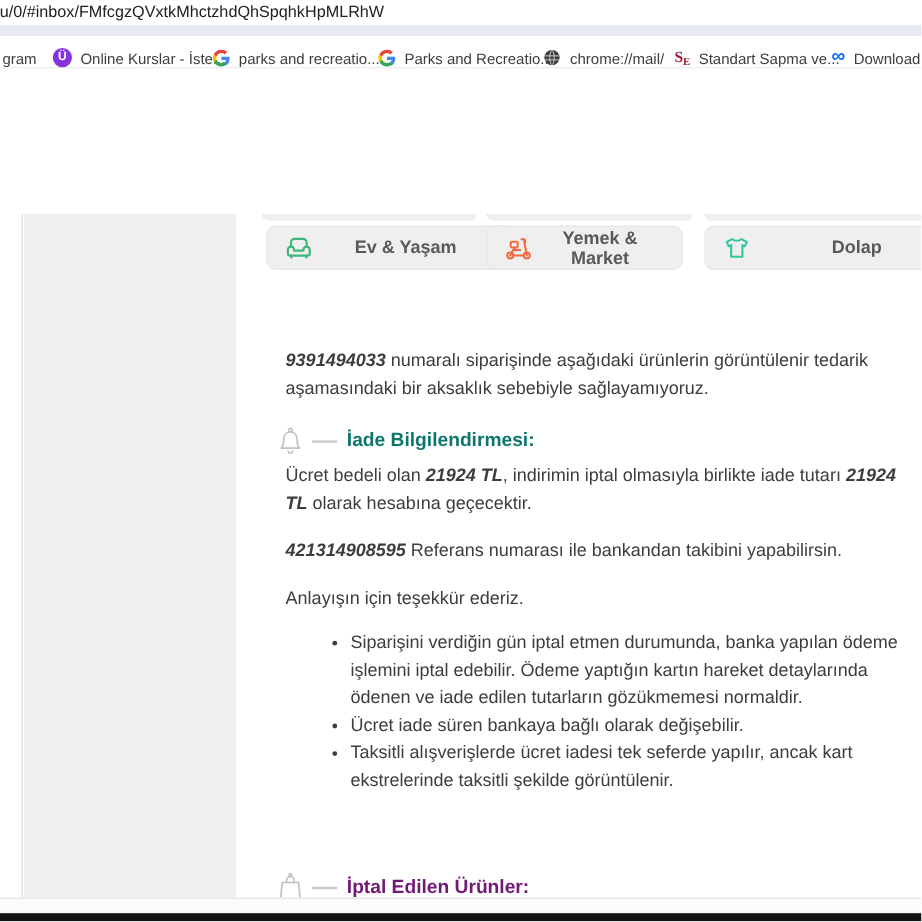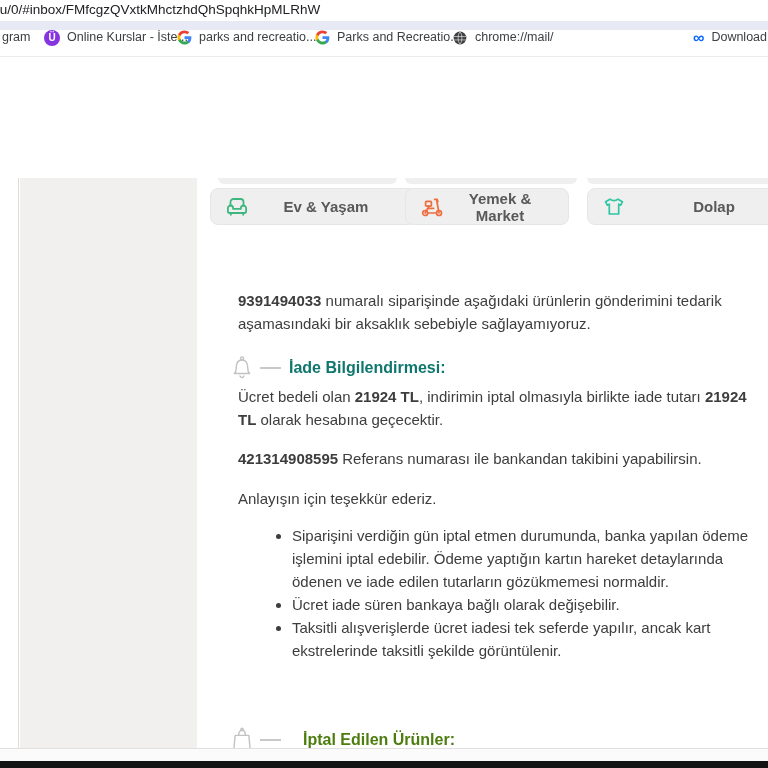--- a/index.html
+++ b/index.html
@@ -5,21 +5,21 @@
   html,body{margin:0;padding:0;background:#fff;}
   .screen{position:relative;width:768px;height:768px;overflow:hidden;
           font-family:"Liberation Sans", sans-serif;background:#fff;}
 
   
   .omnibox-row{position:absolute;left:0;top:0;width:768px;height:21px;background:#fff;}
   .url{position:absolute;left:-4px;top:2px;font-size:13.5px;color:#202124;white-space:nowrap;}
   .chrome-band{position:absolute;left:0;top:21px;width:768px;height:9px;background:#e7eaf5;}
   .bookmarks{position:absolute;left:0;top:30px;width:768px;height:26px;background:#fff;
              border-bottom:1px solid #ececec;}
-  .bm{position:absolute;top:0;height:26px;display:flex;align-items:flex-start;gap:7px;white-space:nowrap;}
+  .bm{position:absolute;top:0;height:26px;display:flex;align-items:flex-end;gap:7px;white-space:nowrap;}
   .bm-label{font-size:12.5px;color:#3c4043;}
   .bm0{left:2px}.bm1{left:44px}.bm2{left:177px}.bm3{left:315px}.bm4{left:452px}.bm5{left:562px}.bm6{left:693px}
   .udemy-circle{width:16px;height:16px;border-radius:50%;background:#8633e0;color:#fff;
       display:flex;align-items:center;justify-content:center;font-size:10px;font-weight:bold;line-height:1;}
   .se-wrap{font-family:"Liberation Serif",serif;font-weight:bold;color:#9b1c31;font-size:13px;line-height:1;}
   .se-wrap i{font-style:normal;font-size:9px;vertical-align:-2px;}
   .meta-glyph{color:#0866FF;font-weight:bold;font-size:16px;line-height:1;}
 
   
   .gmail-header{position:absolute;left:0;top:56px;width:768px;height:69px;background:#fff;}
@@ -40,24 +40,24 @@
   .gray-panel{position:absolute;left:20px;top:0;width:177px;height:570px;background:#f1f0ee;}
   .email-card{position:absolute;left:197px;top:0;width:571px;height:570px;background:#fff;overflow:hidden;}
 
   .remnant{position:absolute;top:0;height:6px;background:#efefef;border-radius:0 0 7px 7px;}
   .rm0{left:21px;width:179px}.rm1{left:208px;width:172px}.rm2{left:390px;width:250px}
 
   .chip{position:absolute;top:10px;height:37px;background:#efefef;border:1px solid #e6e6e6;
         border-radius:8px;display:flex;align-items:center;padding:0 13px;box-sizing:border-box;cursor:pointer;}
   .chip-icon{width:26px;height:26px;flex:0 0 auto;}
   .chip-label{flex:1;text-align:center;font-size:15px;font-weight:bold;color:#595959;}
-  .ch0{left:13px;width:206px}.ch1{left:208px;width:164px}.ch2{left:390px;width:228px}
+  .ch0{left:25px;width:206px}.ch1{left:208px;width:164px}.ch2{left:390px;width:228px}
 
   .para{position:absolute;left:41px;width:527px;font-size:15px;line-height:23px;color:#3d3d3d;}
-  .para .b{font-weight:bold;}
+  .para .b{font-weight:bold;font-style:italic;}
   .greet{top:69px}.p-order{top:111px}.p-refund{top:207px}.p-ref{top:269px}.p-thanks{top:309px}
 
   .section-head{position:absolute;left:33px;height:32px;display:flex;align-items:center;}
   .sh1{top:174px}.sh2{top:546px}
   .head-icon{width:24px;height:28px;color:#c2c2c2;flex:0 0 auto;}
   .head-dash{width:21px;height:2px;background:#c9c9c9;margin:0 8px 0 6px;}
   .head-title{font-size:16px;font-weight:bold;}
 
   .bullets{position:absolute;left:78px;top:346px;width:478px;margin:0;padding:0 0 0 17px;
            font-size:15px;line-height:23px;color:#3d3d3d;}
@@ -111,20 +111,24 @@
       <span class="bm-label">Parks and Recreatio...</span>
     </div>
     <div class="bm bm4">
       <span>
         <svg viewBox="0 0 20 20" width="16" height="16">
             <circle cx="10" cy="10" r="8" fill="#3f4042"></circle>
             <path d="M10 2.5c3.1 2.2 3.1 12.8 0 15M10 2.5c-3.1 2.2-3.1 12.8 0 15M2.4 8.2h15.2M2.4 12.4h15.2" stroke="#fff" stroke-width="0.9" fill="none" opacity="0.8"></path>
           </svg>
       </span>
       <span class="bm-label">chrome://mail/</span>
+    </div>
+    <div class="bm bm5">
+      <span class="se-wrap">S<i>E</i></span>
+      <span class="bm-label">Standart Sapma ve...</span>
     </div>
     <div class="bm bm6">
       <span class="meta-glyph">∞</span>
       <span class="bm-label">Download L</span>
     </div>
   </div>
 
 
   <div class="toolbar">
     <span class="tb-btn tb0">
@@ -209,21 +213,21 @@
       <div class="chip ch2">
         <span class="chip-icon" style="color: rgb(47, 198, 163);">
           <svg viewBox="0 0 26 26" width="26" height="26" fill="none" stroke="currentColor" stroke-width="1.7" stroke-linecap="round" stroke-linejoin="round">
             <path d="M9 5.2L4.6 7.8l1.7 3.4 2-1V20h9.4v-9.8l2 1 1.7-3.4L17 5.2c-1.2 1-2.4 1.5-4 1.5s-2.8-.5-4-1.5z"></path>
           </svg>
         </span>
         <span class="chip-label">Dolap</span>
       </div>
 
 
-      <div class="para p-order"><span class="b">9391494033</span><span> numaralı siparişinde aşağıdaki ürünlerin gönderimini tedarik aşamasındaki bir aksaklık sebebiyle sağlayamıyoruz.</span></div>
+      <div class="para p-order"><span class="b">9391494033</span><span> numaralı siparişinde aşağıdaki ürünlerin görüntülenir tedarik aşamasındaki bir aksaklık sebebiyle sağlayamıyoruz.</span></div>
 
       <div class="section-head sh1">
         <span class="head-icon">
           <svg viewBox="0 0 24 26" width="24" height="28" fill="none" stroke="currentColor" stroke-width="1.4" stroke-linecap="round" stroke-linejoin="round">
             <circle cx="12" cy="3.4" r="1.5"></circle>
             <path d="M12 5c-3.9 0-5.7 2.9-5.7 7.7 0 3.4-.8 4.8-1.9 5.8h15.2c-1.1-1-1.9-2.4-1.9-5.8C17.7 7.9 15.9 5 12 5z"></path>
             <path d="M10 21c.4 1 1.1 1.6 2 1.6s1.6-.6 2-1.6"></path>
           </svg>
         </span>
         <span class="head-dash"></span>
@@ -242,21 +246,21 @@
 
       <div class="section-head sh2">
         <span class="head-icon">
           <svg viewBox="0 0 24 28" width="24" height="28" fill="none" stroke="currentColor" stroke-width="1.4" stroke-linecap="round" stroke-linejoin="round">
             <path d="M5.2 9.4h13.6l1.4 14c.1.9-.6 1.7-1.5 1.7H5.3c-.9 0-1.6-.8-1.5-1.7z"></path>
             <path d="M8.8 9.4V8.2c0-2.3 1.4-3.9 3.2-3.9s3.2 1.6 3.2 3.9v1.2"></path>
             <circle cx="12" cy="3.4" r="1.1"></circle>
           </svg>
         </span>
         <span class="head-dash"></span>
-        <span class="head-title" style="color: #4d7c0f; margin-left: 14px;">İptal Edilen Ürünler:</span>
+        <span class="head-title" style="color: #701a75;">İptal Edilen Ürünler:</span>
       </div>
     </div>
   </div>
 
   <div class="bottom-strip"></div>
   <div class="taskbar"></div>
 
 </div>
 
 </body></html>

